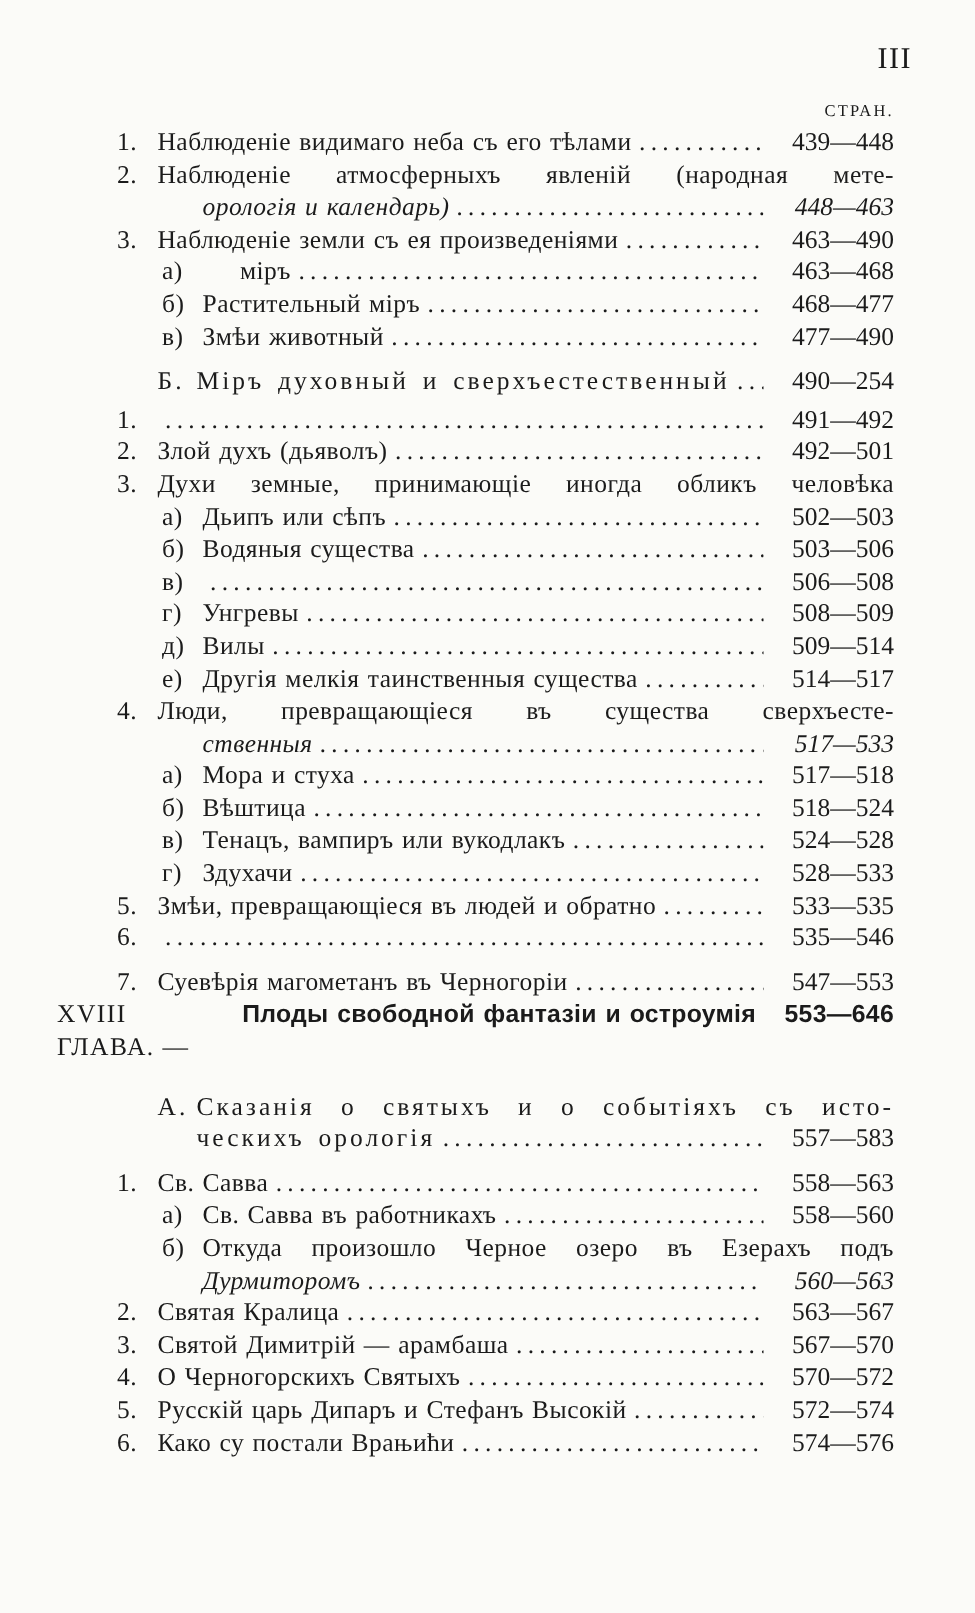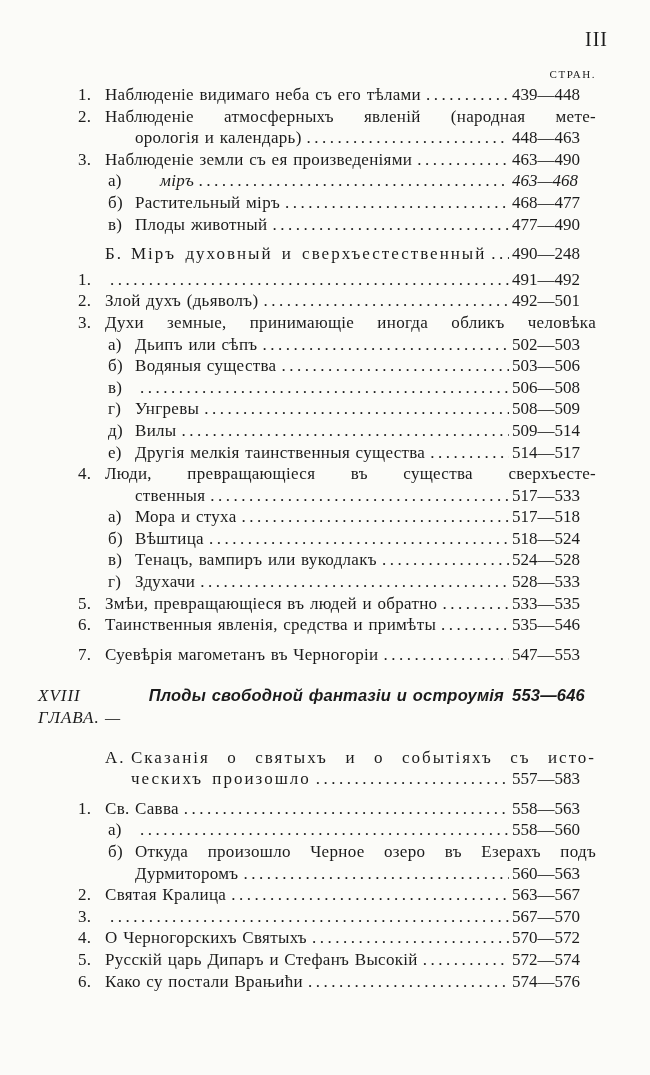--- a/index.html
+++ b/index.html
@@ -26,45 +26,45 @@
     position:relative;
     display:flex;
     align-items:baseline;
     line-height:21.6px;
     font-size:17px;
   }
   .text{white-space:nowrap;letter-spacing:0.3px;word-spacing:1px;}
   .marker{position:absolute;letter-spacing:0.3px;}
   .num{padding-left:50px;}   .num>.marker{left:23px;}
   .let{padding-left:80px;}   .let>.marker{left:53px;}
-  .cont{padding-left:80px;}
-  .cont2{padding-left:105px;font-style:italic;}
+  .cont{padding-left:80px;font-style:italic;}
+  .cont2{padding-left:105px;}
   .sec{padding-left:76px;}   .sec>.marker{left:50px;}
   .seccont{padding-left:76px;}
   .sec .text,.sec .marker,.seccont .text{letter-spacing:2px;word-spacing:3px;}
   .summary{padding-left:53px;}
   .summary .text,.chapter .text,.summary .pages,.chapter .pages{
     font-family:"Liberation Sans", sans-serif;
     font-weight:bold;font-size:16.5px;letter-spacing:0.2px;
   }
   .chapter{margin-left:-17px;}
   .chapter>.marker{position:static;padding-right:7px;letter-spacing:1px;}
   .fill .text{flex:1;white-space:normal;text-align:justify;text-align-last:justify;}
   .leader{
     flex:1;overflow:hidden;white-space:nowrap;
     margin-left:5px;margin-right:3px;min-width:0;
   }
   .leader::after{
     content:"...................................................................................";
     letter-spacing:3.5px;
   }
-  .pages{min-width:84px;white-space:nowrap;}
+  .pages{min-width:84px;text-align:right;white-space:nowrap;}
   .gap-small{margin-top:4px;}
   .gap-medium{margin-top:8px;}
-  .gap-large{margin-top:20px;font-style:italic;}
+  .gap-large{margin-top:0;}
   .gap-xlarge{margin-top:18px;}
 </style>
 </head>
 <body>
 
 <div class="folio">III</div>
 <div class="col-header">СТРАН.</div>
 <div class="toc" id="toc">
     <div class="row num">
       <span class="marker">1.</span>
@@ -96,29 +96,29 @@
       <span class="pages">463—468</span>
     </div>
     <div class="row let">
       <span class="marker">б)</span>
       <span class="text">Растительный міръ</span>
       <span class="leader"></span>
       <span class="pages">468—477</span>
     </div>
     <div class="row let">
       <span class="marker">в)</span>
-      <span class="text">Плоды животный</span>
+      <span class="text">Змѣи животный</span>
       <span class="leader"></span>
       <span class="pages">477—490</span>
     </div>
     <div class="row sec gap-medium">
       <span class="marker">Б.</span>
       <span class="text">Міръ духовный и сверхъестественный</span>
       <span class="leader"></span>
-      <span class="pages">490—248</span>
+      <span class="pages">490—254</span>
     </div>
     <div class="row num gap-small">
       <span class="marker">1.</span>
       <span class="leader"></span>
       <span class="pages">491—492</span>
     </div>
     <div class="row num">
       <span class="marker">2.</span>
       <span class="text">Злой духъ (дьяволъ)</span>
       <span class="leader"></span>
@@ -197,73 +197,74 @@
       <span class="pages">528—533</span>
     </div>
     <div class="row num">
       <span class="marker">5.</span>
       <span class="text">Змѣи, превращающіеся въ людей и обратно</span>
       <span class="leader"></span>
       <span class="pages">533—535</span>
     </div>
     <div class="row num">
       <span class="marker">6.</span>
-      <span class="text">Таинственныя явленія, средства и примѣты</span>
       <span class="leader"></span>
       <span class="pages">535—546</span>
     </div>
     <div class="row num gap-medium">
       <span class="marker">7.</span>
       <span class="text">Суевѣрія магометанъ въ Черногоріи</span>
       <span class="leader"></span>
       <span class="pages">547—553</span>
     </div>
     <div class="row chapter gap-large">
       <span class="marker">XVIII ГЛАВА. —</span>
       <span class="text">Плоды свободной фантазіи и остроумія</span>
       <span class="leader"></span>
       <span class="pages">553—646</span>
     </div>
     <div class="row sec fill gap-xlarge">
       <span class="marker">А.</span>
       <span class="text">Сказанія о святыхъ и о событіяхъ съ исто-</span>
     </div>
     <div class="row seccont">
-      <span class="text">ческихъ произошло</span>
+      <span class="text">ческихъ орологія</span>
       <span class="leader"></span>
       <span class="pages">557—583</span>
     </div>
     <div class="row num gap-medium">
       <span class="marker">1.</span>
       <span class="text">Св. Савва</span>
       <span class="leader"></span>
       <span class="pages">558—563</span>
     </div>
     <div class="row let">
       <span class="marker">а)</span>
+      <span class="text">Св. Савва въ работникахъ</span>
       <span class="leader"></span>
       <span class="pages">558—560</span>
     </div>
     <div class="row let fill">
       <span class="marker">б)</span>
       <span class="text">Откуда произошло Черное озеро въ Езерахъ подъ</span>
     </div>
     <div class="row cont">
       <span class="text">Дурмиторомъ</span>
       <span class="leader"></span>
       <span class="pages">560—563</span>
     </div>
     <div class="row num">
       <span class="marker">2.</span>
       <span class="text">Святая Кралица</span>
       <span class="leader"></span>
       <span class="pages">563—567</span>
     </div>
     <div class="row num">
       <span class="marker">3.</span>
+      <span class="text">Святой Димитрій — арамбаша</span>
       <span class="leader"></span>
       <span class="pages">567—570</span>
     </div>
     <div class="row num">
       <span class="marker">4.</span>
       <span class="text">О Черногорскихъ Святыхъ</span>
       <span class="leader"></span>
       <span class="pages">570—572</span>
     </div>
     <div class="row num">

